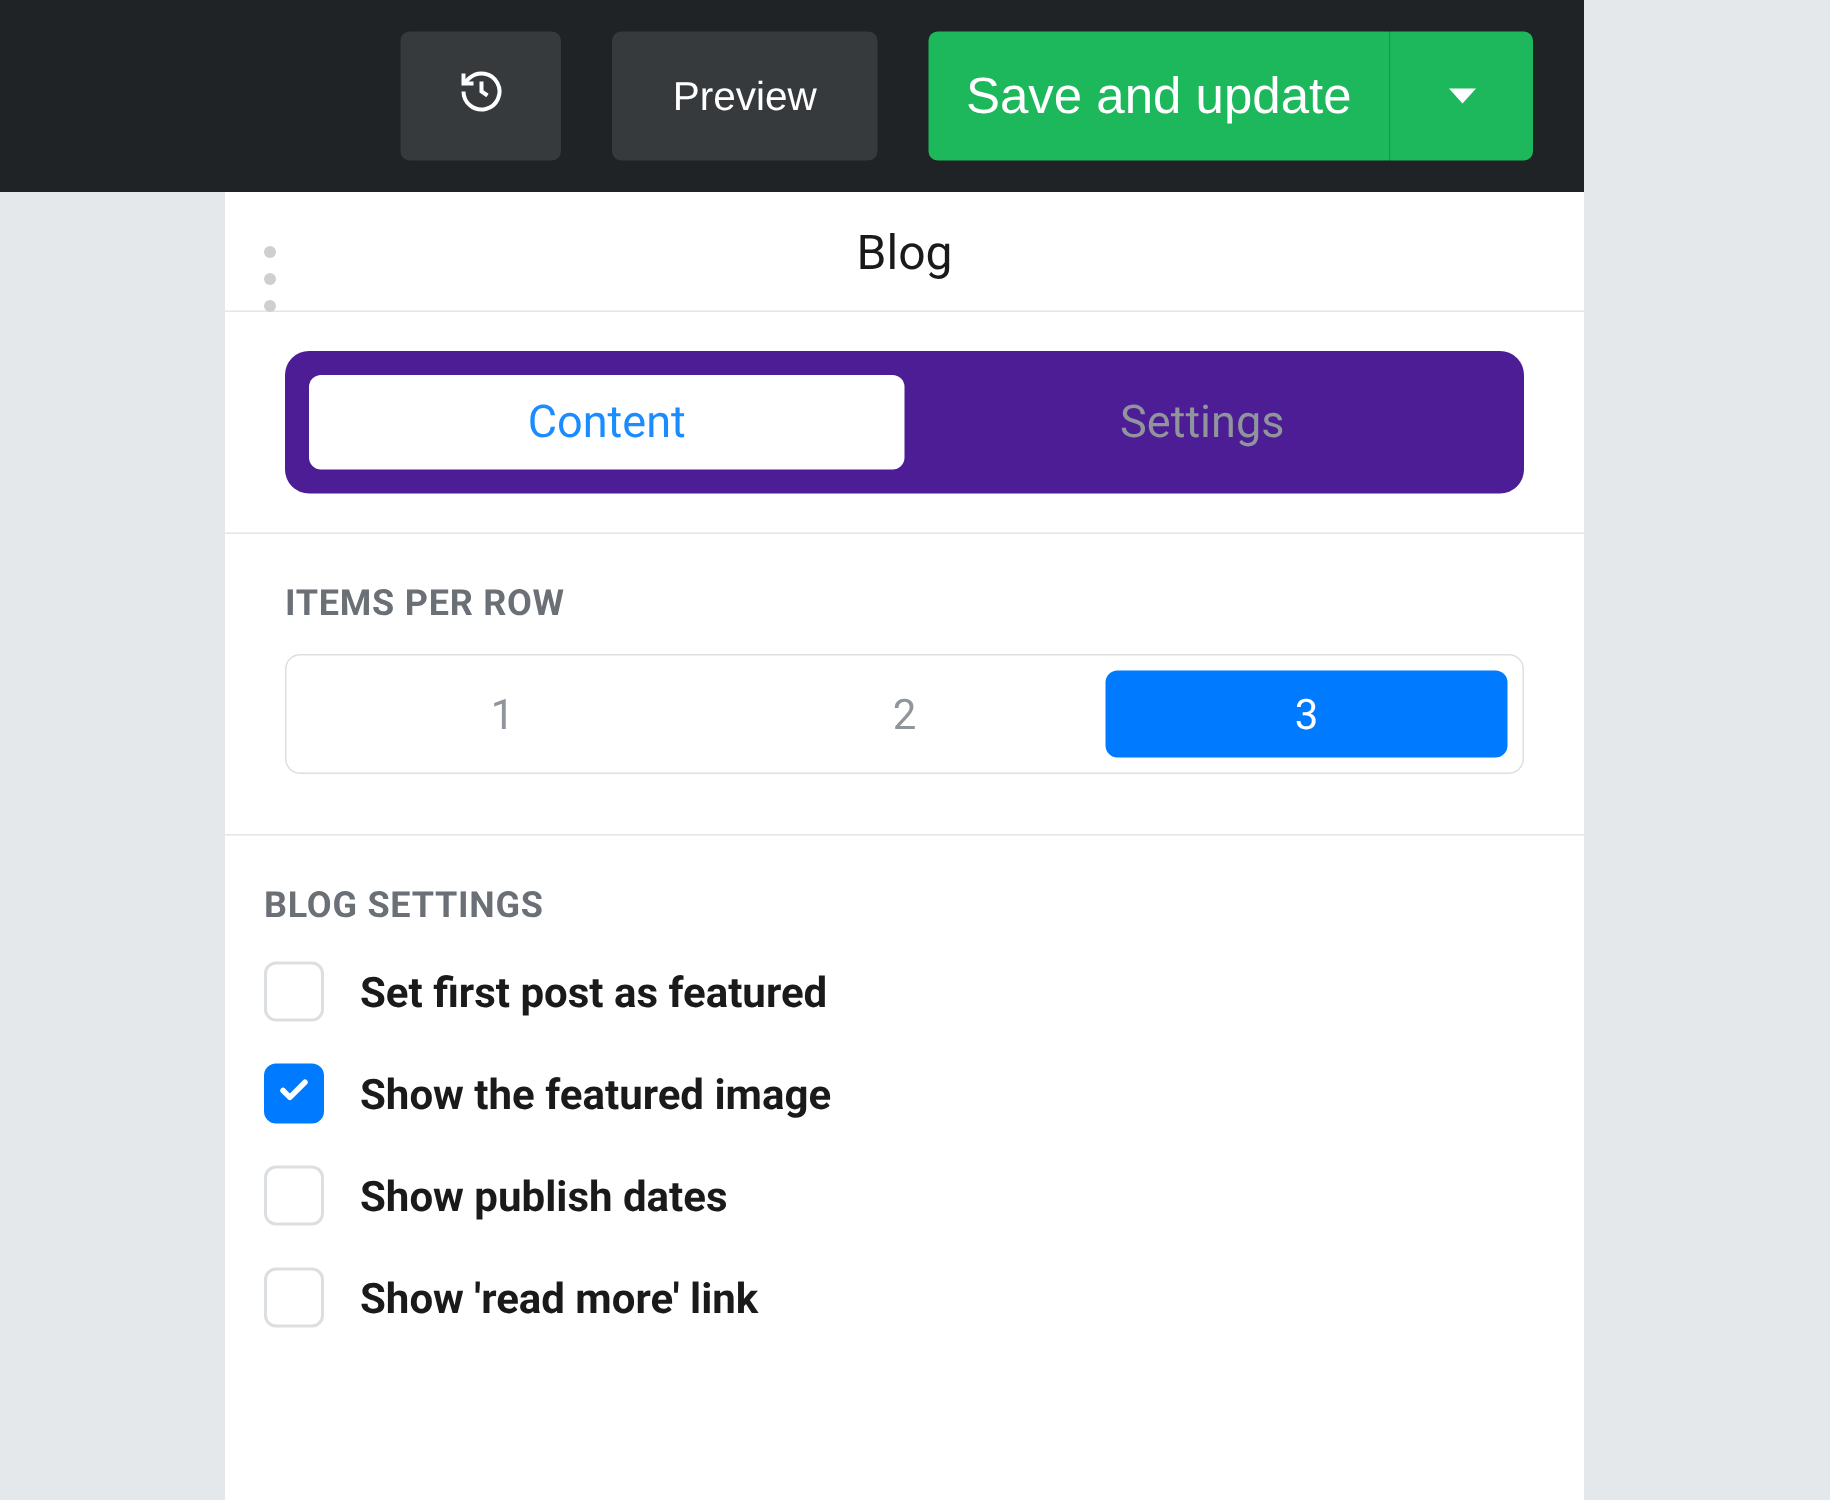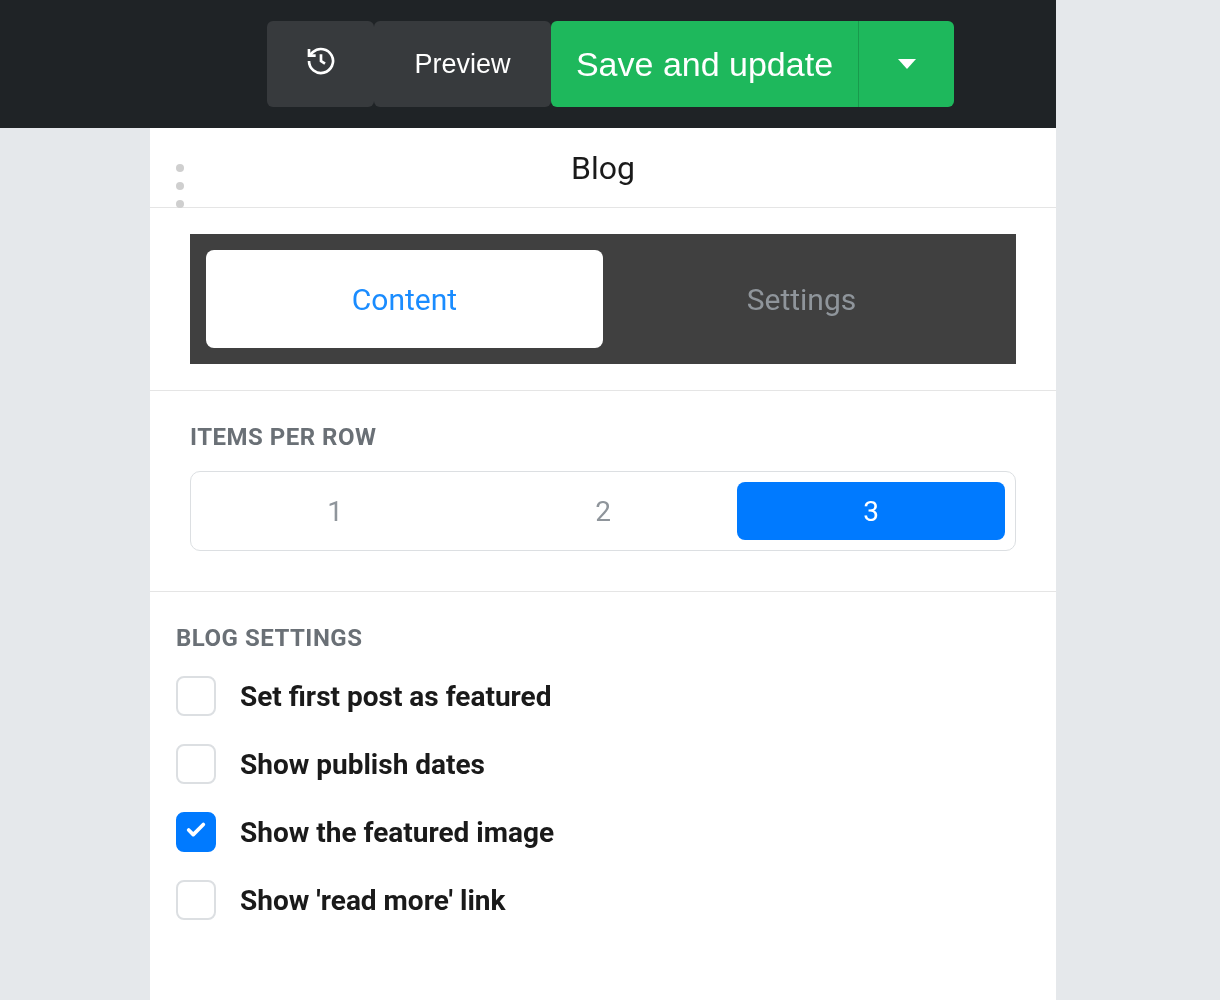--- a/index.html
+++ b/index.html
@@ -15,20 +15,21 @@
       overflow: hidden;
     }
     .topbar {
       background: #1f2326;
       height: 128px;
       width: 1056px;
       display: flex;
       align-items: center;
       justify-content: flex-start;
       padding-left: 267px;
+      gap: 34px;
     }
     .topbar-btn {
       height: 86px;
       border: none;
       border-radius: 6px;
       font-size: 27px;
       cursor: pointer;
       display: flex;
       align-items: center;
       justify-content: center;
@@ -110,23 +111,23 @@
     .panel-title {
       font-size: 32px;
       color: #1a1a1a;
       font-weight: 400;
     }
     .tabs-section {
       padding: 26px 40px;
       border-bottom: 1px solid #e5e5e5;
     }
     .tabs {
-      background: #404040;
-      border-radius: 0;
-      height: 130px;
+      background: #4c1d95;
+      border-radius: 16px;
+      height: 95px;
       display: flex;
       padding: 16px;
     }
     .tab {
       flex: 1;
       border-radius: 8px;
       display: flex;
       align-items: center;
       justify-content: center;
       font-size: 30px;
@@ -286,33 +287,33 @@
 
   <div class="settings-section">
     <div class="settings-label">Blog settings</div>
 
     <div class="checkbox-row">
       <div class="checkbox"></div>
       <div class="checkbox-label">Set first post as featured</div>
     </div>
 
     <div class="checkbox-row">
-      <div class="checkbox"></div>
-      <div class="checkbox-label">Show publish dates</div>
-    </div>
-
-    <div class="checkbox-row">
       <div class="checkbox checked">
         <span>
           <svg viewBox="0 0 24 24" fill="none" stroke="#fff" stroke-width="4" stroke-linecap="round" stroke-linejoin="round">
             <polyline points="4 12 9 17 20 6"></polyline>
           </svg>
         </span>
       </div>
       <div class="checkbox-label">Show the featured image</div>
     </div>
 
     <div class="checkbox-row">
       <div class="checkbox"></div>
+      <div class="checkbox-label">Show publish dates</div>
+    </div>
+
+    <div class="checkbox-row">
+      <div class="checkbox"></div>
       <div class="checkbox-label">Show 'read more' link</div>
     </div>
   </div>
 </div>
 
 </body></html>

